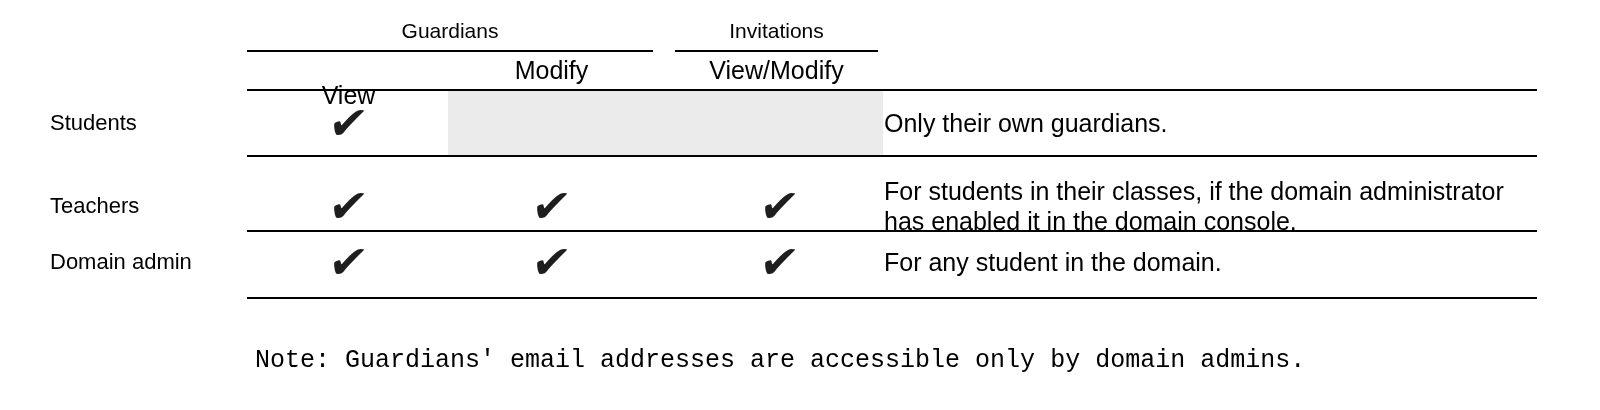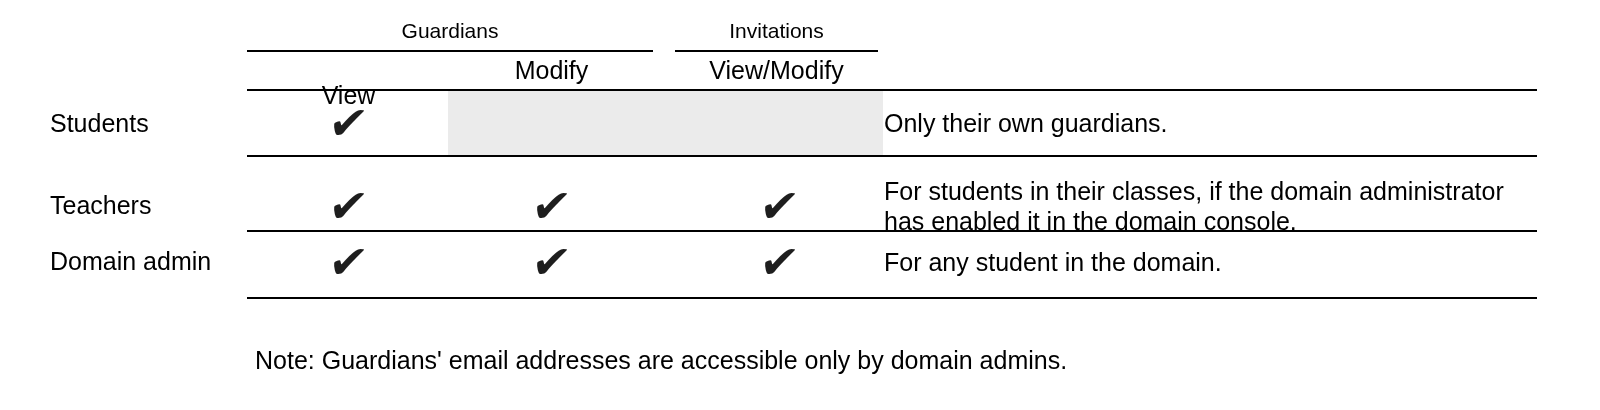--- a/index.html
+++ b/index.html
@@ -69,21 +69,21 @@
   .row-teachers { top: 169px; height: 73px; text-decoration: underline; }
   .row-admin { top: 233px; height: 57px; padding-left: 32px; }
 
   .role {
     position: absolute;
     left: 50px;
     top: 0;
     height: 100%;
     display: flex;
     align-items: center;
-    font-size: 25px;
+    font-size: 22px;
   }
   .cell {
     position: absolute;
     top: 0;
     height: 100%;
     display: flex;
     align-items: center;
     justify-content: center;
   }
   .cell-view { left: 247px; width: 203px; }
@@ -117,20 +117,21 @@
     align-items: center;
     font-size: 25px;
     line-height: 1.2;
   }
 
   .footnote {
     position: absolute;
     left: 255px;
     top: 346px;
     font-size: 25px;
+    font-family: Liberation Mono, monospace;
   }
 </style>
 </head>
 <body>
 
 <div class="canvas">
 
   <div class="hdr-group hdr-group-guardians">Guardians</div>
   <div class="hdr-group hdr-group-invitations">Invitations</div>
 

